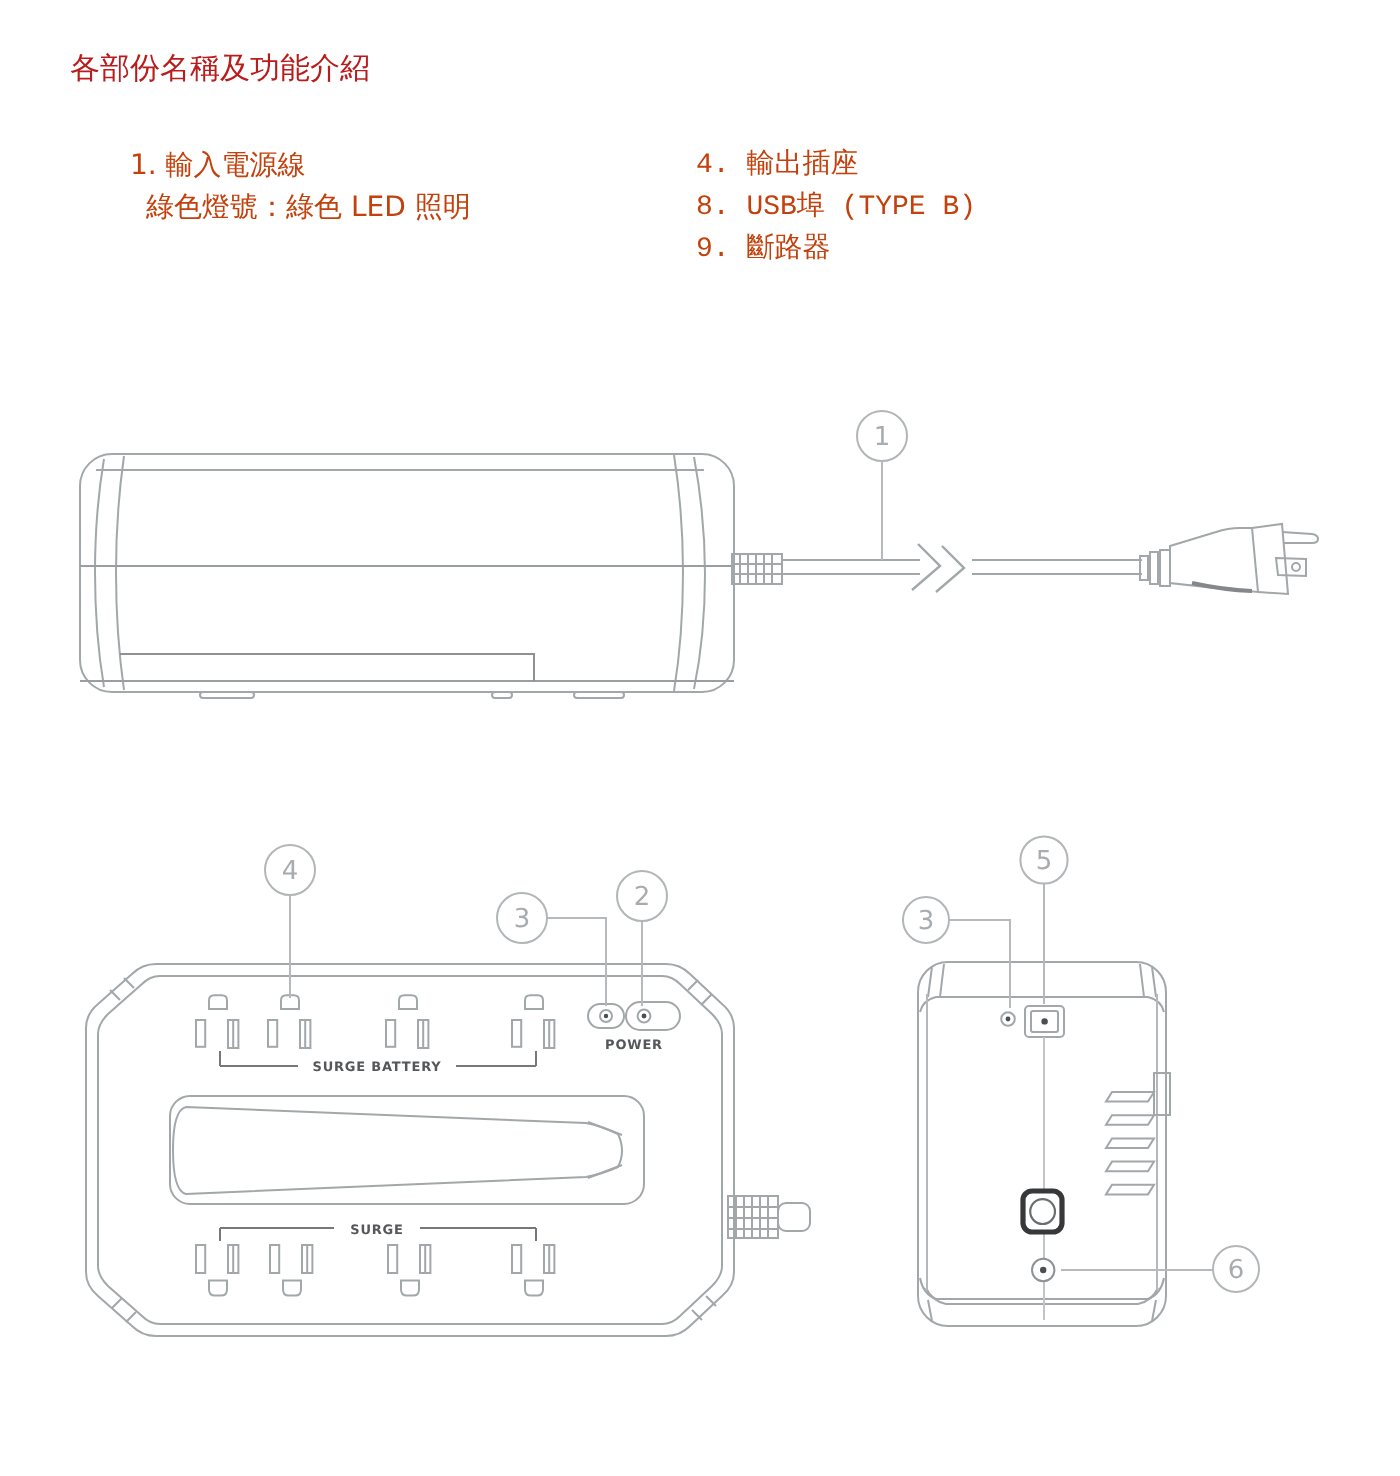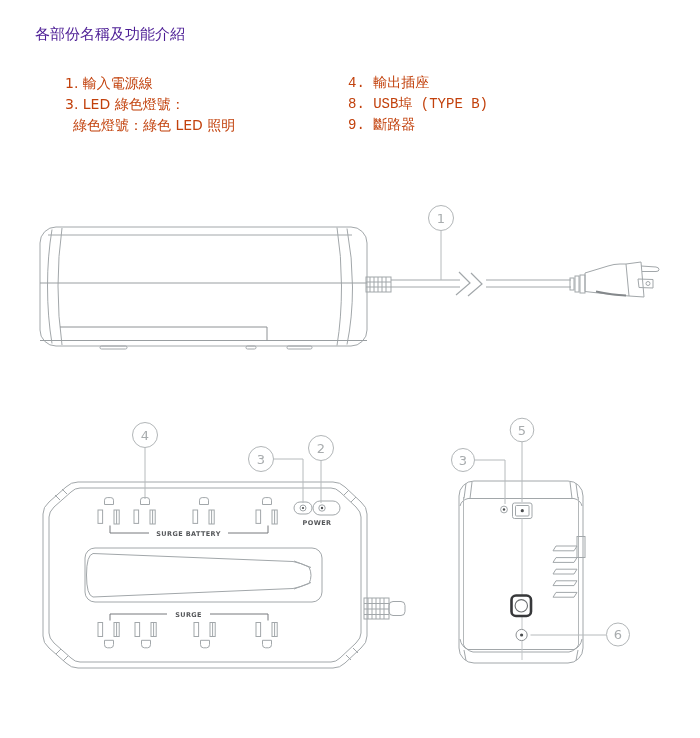--- a/index.html
+++ b/index.html
@@ -1,38 +1,37 @@
 <!DOCTYPE html>
 <html><head>
 <meta charset="utf-8">
 <style>
   html,body{margin:0;padding:0;background:#ffffff;}
   #page{position:relative;width:700px;height:738px;background:#ffffff;overflow:hidden;
         font-family:"DejaVu Sans","Liberation Sans",sans-serif;color:#3b3c3e;}
-  #page-title{position:absolute;left:35px;top:25px;font-size:15px;color:#4c1d95;}
+  #page-title{position:absolute;left:35px;top:25px;font-size:15px;color:#b91c1c;}
   .legend-col{position:absolute;top:73px;font-size:14px;line-height:21px;color:#c2410c;}
   #legend-left{left:65px;width:280px;}
   #legend-right{left:348px;width:280px;font-family:Liberation Mono, monospace;}
   .legend-line{white-space:nowrap;}
   .legend-line.indent{padding-left:8px;}
   #art{position:absolute;left:0;top:0;}
   svg text{font-family:"DejaVu Sans","Liberation Sans",sans-serif;}
   .lbl{font-size:6.5px;font-weight:bold;fill:#55575a;letter-spacing:.4px;}
   .callout-num{font-size:13px;fill:#a8acae;}
 </style>
 </head>
 <body>
 
 <div id="page">
 
   <div id="page-title">各部份名稱及功能介紹</div>
 
   <div id="legend-left" class="legend-col">
     <div class="legend-line">1. 輸入電源線</div>
-    <div class="legend-line">3. LED 綠色燈號：</div>
     <div class="legend-line indent">綠色燈號：綠色 LED 照明</div>
   </div>
 
   <div id="legend-right" class="legend-col">
     <div class="legend-line">4. 輸出插座</div>
     <div class="legend-line">8. USB埠 (TYPE B)</div>
     <div class="legend-line">9. 斷路器</div>
   </div>
 
   <svg id="art" width="700" height="738" viewBox="0 0 700 738">

